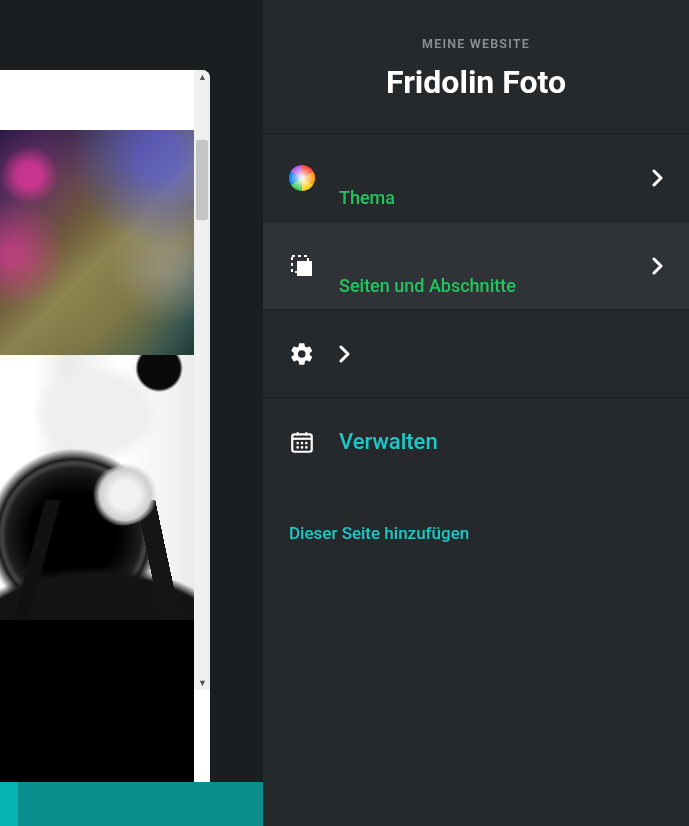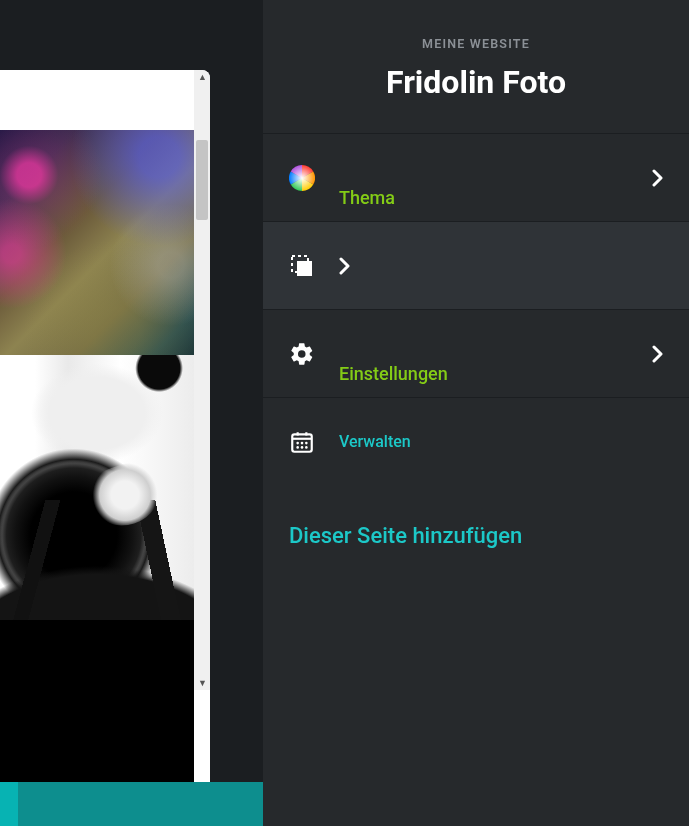--- a/index.html
+++ b/index.html
@@ -184,36 +184,36 @@
       height: 26px;
       display: flex;
       align-items: center;
       justify-content: center;
       flex: 0 0 26px;
     }
     .menu-label {
       flex: 1;
       font-size: 18px;
       font-weight: 500;
-      color: #84cc16;
+      color: #22c55e;
       margin-top: 40px;
     }
     .menu-chevron {
       flex: 0 0 auto;
     }
     .menu-action {
       color: #1cc8c8;
-      font-size: 16px;
+      font-size: 22px;
       font-weight: 500;
     }
 
     .add-to-page {
       padding: 38px 26px;
       color: #1cc8c8;
-      font-size: 22px;
+      font-size: 17px;
       font-weight: 500;
       cursor: pointer;
     }
 
     
     .chev svg { display: block; }
   </style>
 </head>
 <body>
 
@@ -269,34 +269,34 @@
     </span>
   </div>
 
   <div class="menu-item active">
     <span class="menu-icon">
       <svg width="26" height="26" viewBox="0 0 26 26">
         <rect x="3" y="3" width="16" height="16" fill="none" stroke="#fff" stroke-width="2" stroke-dasharray="3 3"></rect>
         <rect x="8" y="8" width="15" height="15" fill="#fff"></rect>
       </svg>
     </span>
+    <span class="menu-label">Seiten und Abschnitte</span>
     <span class="menu-chevron chev">
       <svg width="11" height="18" viewBox="0 0 11 18">
           <path d="M2 2 L9 9 L2 16" stroke="#ffffff" stroke-width="3" fill="none" stroke-linecap="round" stroke-linejoin="round"></path>
         </svg>
     </span>
   </div>
 
   <div class="menu-item">
     <span class="menu-icon">
       <svg width="26" height="26" viewBox="0 0 24 24" fill="#fff">
         <path d="M19.14,12.94a7.07,7.07,0,0,0,.05-.94,7.07,7.07,0,0,0-.05-.94l2.11-1.65a.5.5,0,0,0,.12-.64l-2-3.46a.5.5,0,0,0-.61-.22l-2.49,1a7,7,0,0,0-1.62-.94l-.38-2.65A.5.5,0,0,0,13.78,2H9.78a.5.5,0,0,0-.49.42L8.91,5.07a7,7,0,0,0-1.62.94l-2.49-1a.5.5,0,0,0-.61.22l-2,3.46a.5.5,0,0,0,.12.64L4.42,11a7.07,7.07,0,0,0-.05.94,7.07,7.07,0,0,0,.05.94L2.31,14.53a.5.5,0,0,0-.12.64l2,3.46a.5.5,0,0,0,.61.22l2.49-1a7,7,0,0,0,1.62.94l.38,2.65a.5.5,0,0,0,.49.42h4a.5.5,0,0,0,.49-.42l.38-2.65a7,7,0,0,0,1.62-.94l2.49,1a.5.5,0,0,0,.61-.22l2-3.46a.5.5,0,0,0-.12-.64ZM11.78,15.5A3.5,3.5,0,1,1,15.28,12,3.5,3.5,0,0,1,11.78,15.5Z"></path>
       </svg>
     </span>
-    <span class="menu-label">Einstellungen</span>
     <span class="menu-chevron chev">
       <svg width="11" height="18" viewBox="0 0 11 18">
           <path d="M2 2 L9 9 L2 16" stroke="#ffffff" stroke-width="3" fill="none" stroke-linecap="round" stroke-linejoin="round"></path>
         </svg>
     </span>
   </div>
 
   <div class="menu-item">
     <span class="menu-icon">
       <svg width="26" height="26" viewBox="0 0 24 24" fill="#fff">

